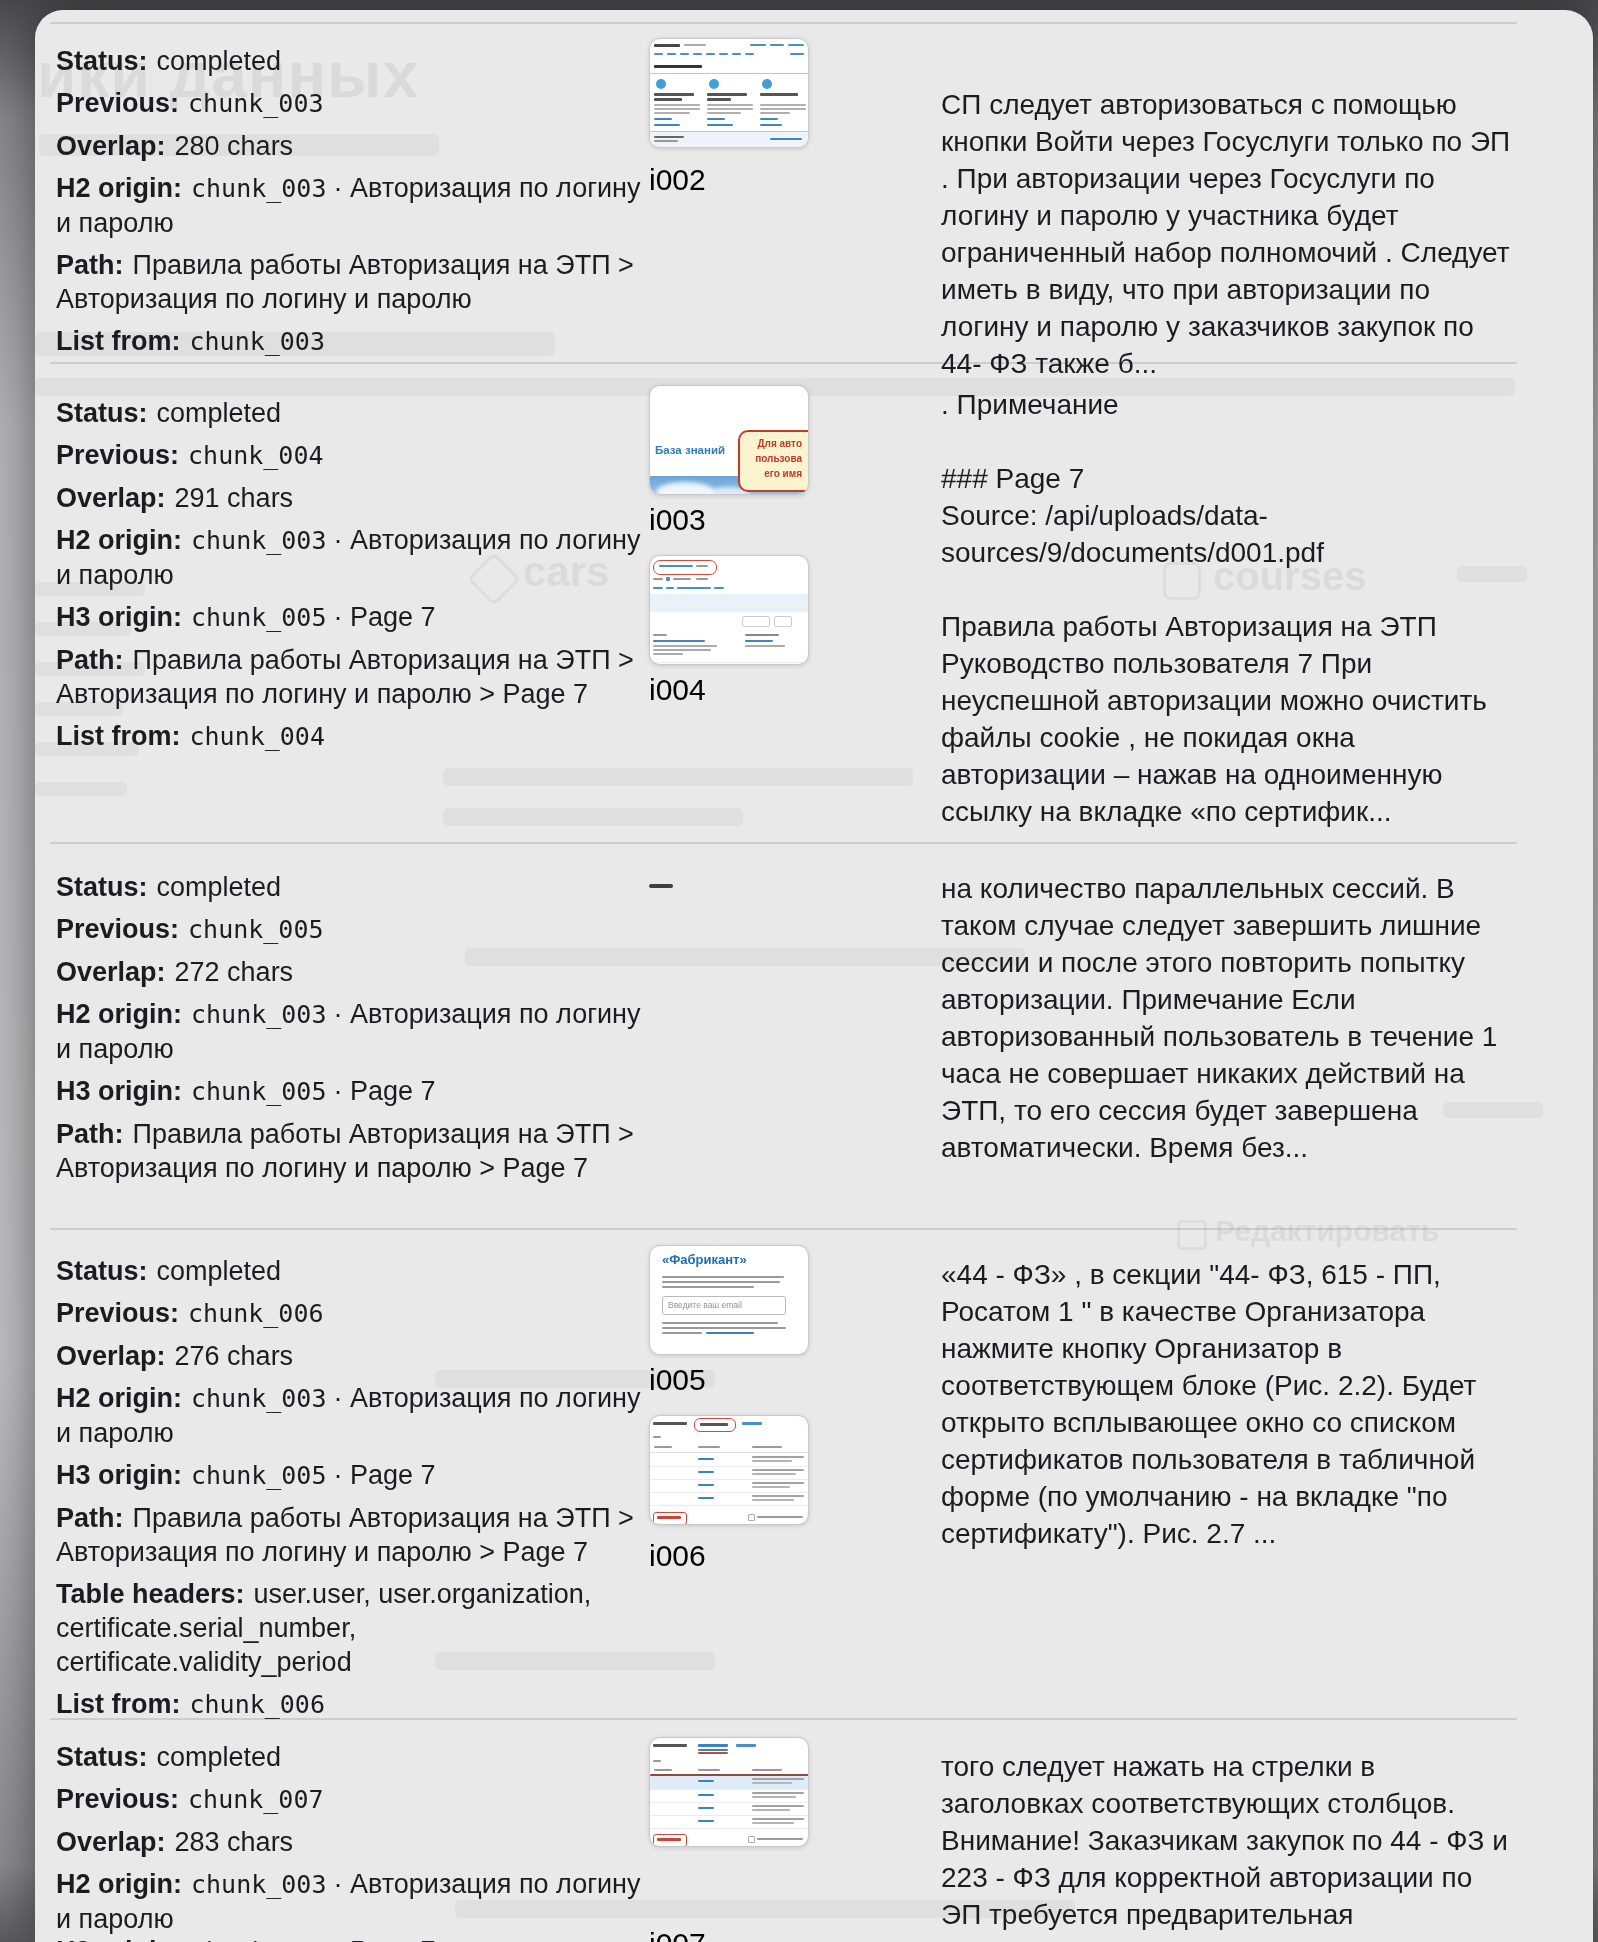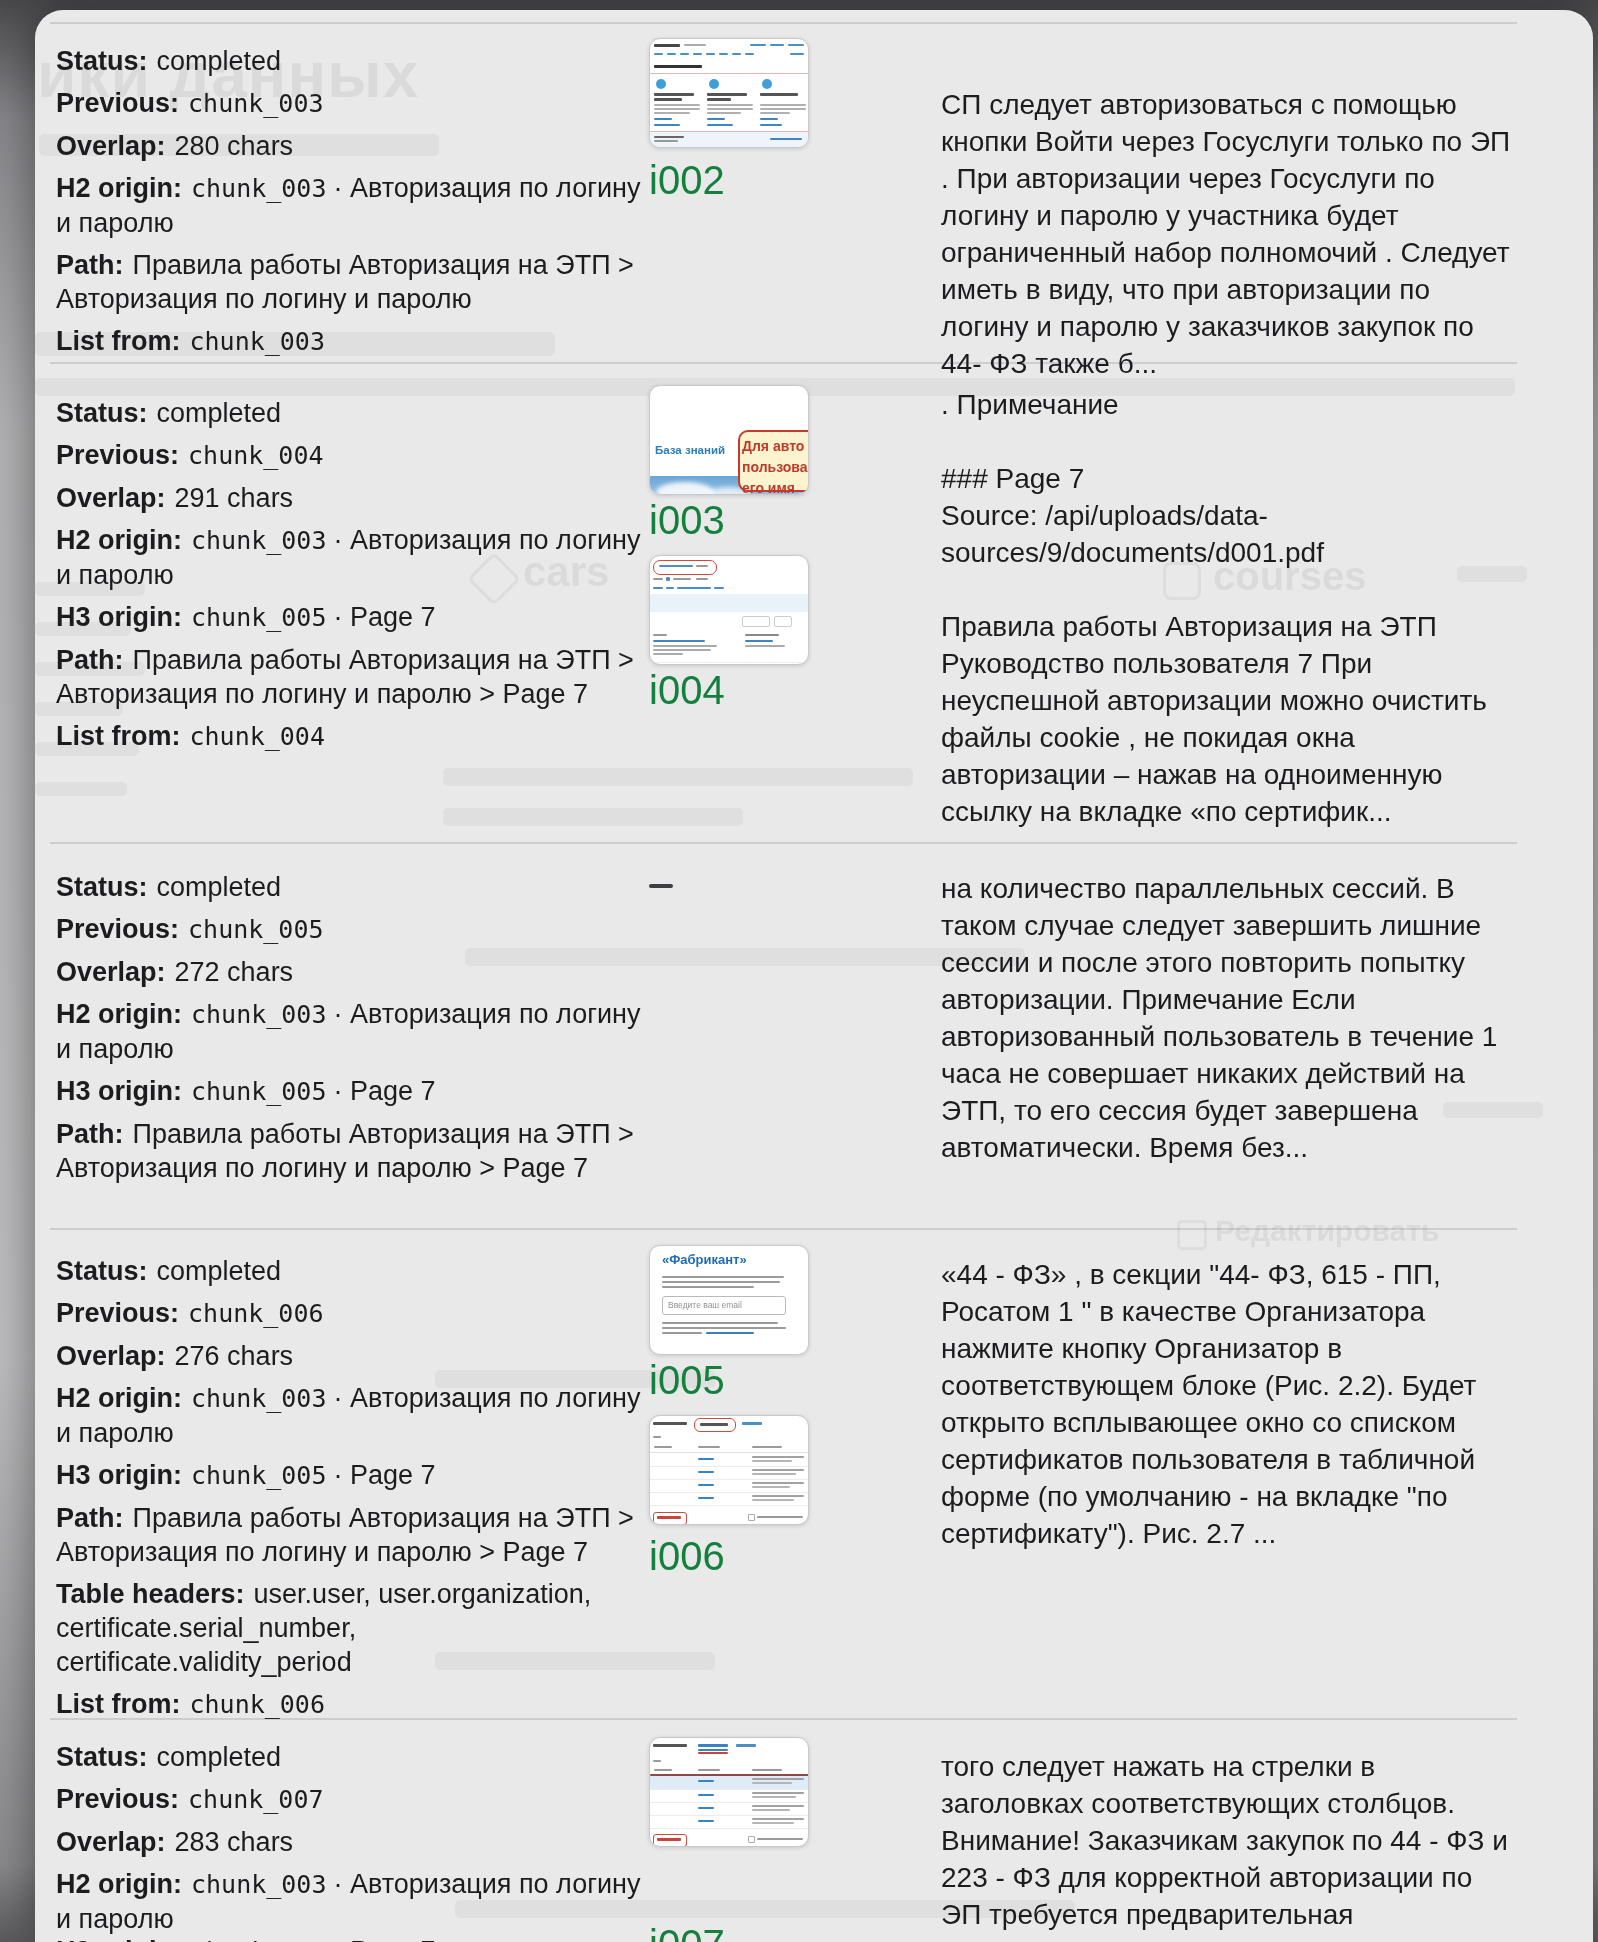--- a/index.html
+++ b/index.html
@@ -22,21 +22,21 @@
   .lbl{font-weight:700;margin-right:9px;}
   .mono{font-family:"DejaVu Sans Mono",monospace;font-size:25px;}
   .rest{margin-left:7px;}
   
   .rtext{position:absolute;left:906px;width:578px;font-size:28px;line-height:37px;
     white-space:pre-wrap;overflow-wrap:break-word;}
   
   .thumb{position:absolute;left:614px;width:160px;height:110px;background:#fff;
     border-radius:11px;border:1px solid #c9c9cb;box-shadow:0 1px 4px rgba(0,0,0,.14);
     overflow:hidden;box-sizing:border-box;}
-  .ilabel{position:absolute;left:614px;font-size:40px;line-height:36px;color:#15803d;}
+  .ilabel{position:absolute;left:614px;font-size:30px;line-height:36px;color:#000000;}
   .dash{position:absolute;left:614px;width:24px;height:4px;background:#3e3e40;border-radius:2px;}
   .b{position:absolute;border-radius:1px;}
   .thumbtxt{position:absolute;font-weight:700;}
 </style>
 </head>
 <body>
 
 <div class="stage">
 <div class="panel">
 
@@ -148,21 +148,21 @@
   </div>
 
   <div class="thumb" style="top:375px;">
     <div>
       <div class="thumbtxt" style="left:5px;top:58px;font-size:11.5px;color:#2e7cb8;">База знаний</div>
       <div class="thumbtxt" style="left:114px;top:58px;font-size:11.5px;color:#2e7cb8;">Н</div>
       <div class="b" style="left:0;top:90px;width:160px;height:20px;background:linear-gradient(180deg,#6aa4d4,#9ac4e6);"></div>
       <div class="b" style="left:6px;top:96px;width:58px;height:20px;background:rgba(255,255,255,.85);border-radius:50%;filter:blur(2px);"></div>
       <div class="b" style="left:58px;top:101px;width:42px;height:14px;background:rgba(255,255,255,.7);border-radius:50%;filter:blur(2px);"></div>
       <div class="b" style="left:88px;top:44px;width:92px;height:58px;background:#fbf4cf;border:2.5px solid #c23b2e;border-radius:10px;"></div>
-      <div class="thumbtxt" style="left:92px;top:50px;width:76px;font-size:14px;line-height:1.5;color:#bf3a2b;text-align:left;white-space:pre-line;">Для авто
+      <div class="thumbtxt" style="left:76px;top:50px;width:76px;font-size:10px;line-height:1.5;color:#bf3a2b;text-align:right;white-space:pre-line;">Для авто
 пользова
 его имя</div>
     </div>
   </div>
   <div class="ilabel" style="top:492px;">i003</div>
 
   <div class="thumb" style="top:545px;">
     <div>
       <div class="b" style="left:3px;top:4px;width:62px;height:13px;border:1.2px solid #cf4a3c;border-radius:7px;"></div>
       <div class="b" style="left:9px;top:9px;width:34px;height:2px;background:#4a8fc7;"></div>

